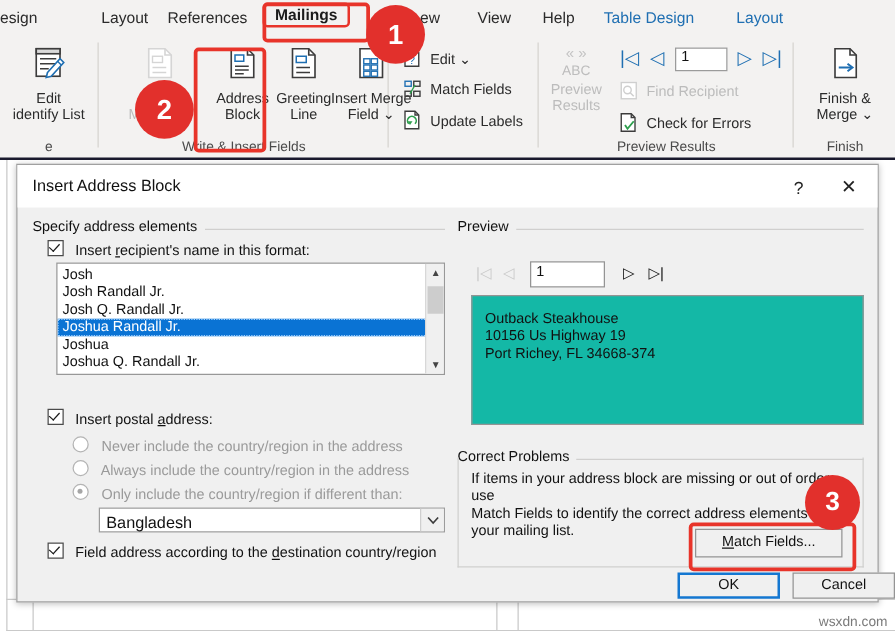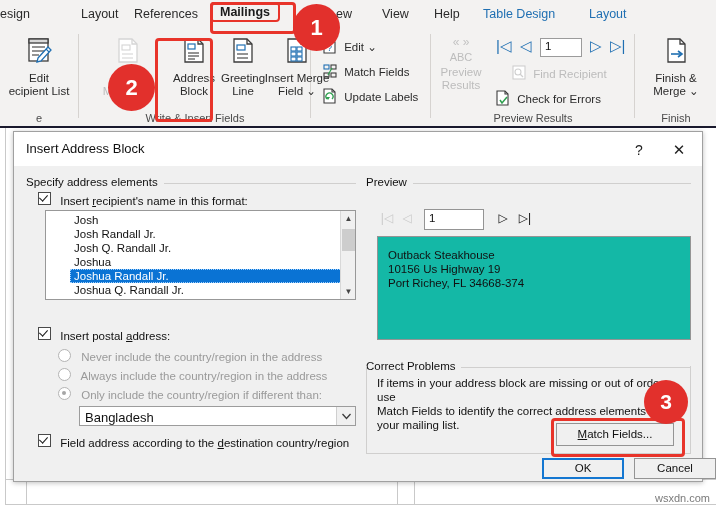--- a/index.html
+++ b/index.html
@@ -236,21 +236,21 @@
             <rect x="5" y="3" width="19" height="22" fill="#fff" stroke="#3c3c3c" stroke-width="1.3"></rect>
             <rect x="5" y="3" width="19" height="4" fill="#d9d9d9" stroke="#3c3c3c" stroke-width="1.3"></rect>
             <line x1="8" y1="11" x2="21" y2="11" stroke="#3c3c3c" stroke-width="1.1"></line>
             <line x1="8" y1="15" x2="21" y2="15" stroke="#3c3c3c" stroke-width="1.1"></line>
             <line x1="8" y1="19" x2="15" y2="19" stroke="#3c3c3c" stroke-width="1.1"></line>
             <path d="M14 22 L24 11 L27 14 L17 25 L13 26 Z" fill="#fff" stroke="#1f6fb2" stroke-width="1.3"></path>
             <path d="M22 13 L25 16" stroke="#1f6fb2" stroke-width="1.1"></path>
           </svg>
         </span>
         <span>Edit</span><br>
-        <span>ecipient List</span>
+        <span>identify List</span>
       </div>
       <div class="rglabel">e</div>
     </div>
 
     <div class="rgroup" style="left:80px; width:230px;">
 
       <div class="bigbtn dim" style="left:8px; top:6px; width:80px;">
         <span class="ic">
           <svg width="28" height="30" viewBox="0 0 28 30">
             <path d="M5 3 H18 L23 8 V26 H5 Z" fill="#fff" stroke="#d5d5d5" stroke-width="1.3"></path>
@@ -356,21 +356,21 @@
       </div>
 
       <div style="position:absolute; left:64px; top:6px; width:140px; height:24px;">
         <span style="position:absolute; left:0px; top:1px; font-size:15px; color:#1f6fb2;">|◁</span>
         <span style="position:absolute; left:24px; top:1px; font-size:15px; color:#1f6fb2;">◁</span>
         <span class="navnum" style="left:44px; top:2px; width:42px; height:19px;">1</span>
         <span style="position:absolute; left:94px; top:1px; font-size:15px; color:#1f6fb2;">▷</span>
         <span style="position:absolute; left:114px; top:1px; font-size:15px; color:#1f6fb2;">▷|</span>
       </div>
 
-      <div class="smbtn dim" style="left:80px; top:35px;text-align:right;">
+      <div class="smbtn dim" style="left:64px; top:35px;text-align:right;">
         <span class="ic">
           <svg width="14" height="15" viewBox="0 0 14 15">
             <rect x="1" y="1" width="12" height="13" fill="#fff" stroke="#cfcfcf" stroke-width="1.1"></rect>
             <circle cx="6" cy="7" r="3" fill="none" stroke="#cfcfcf" stroke-width="1.1"></circle>
             <line x1="8" y1="9" x2="11" y2="12" stroke="#cfcfcf" stroke-width="1.2"></line>
           </svg>
         </span><span class="tx">Find Recipient</span>
       </div>
 
       <div class="smbtn" style="left:64px; top:60px;">
@@ -421,26 +421,26 @@
       <div class="gline"></div>
       <div class="gtitle">Specify address elements</div>
     </div>
 
     <div class="cbrow" style="left:24px; top:60px;">
       <span class="cbox checked"></span>
       <span class="lbl">Insert </span><span class="lbl u">r</span><span class="lbl">ecipient's name in this format:</span>
     </div>
 
     <div class="listbox" style="left:31px; top:78px; width:311px; height:90px;">
-      <div style="position:absolute; left:0; top:2px; width:296px;margin-left:24px;">
+      <div style="position:absolute; left:0; top:2px; width:296px;">
         <div class="lirow">Josh</div>
         <div class="lirow">Josh Randall Jr.</div>
         <div class="lirow">Josh Q. Randall Jr.</div>
+        <div class="lirow sel">Joshua Randall Jr.</div>
         <div class="lirow">Joshua</div>
-        <div class="lirow sel">Joshua Randall Jr.</div>
         <div class="lirow">Joshua Q. Randall Jr.</div>
       </div>
       <div class="lsb">
         <div class="arr" style="top:0;">▲</div>
         <div class="thumb" style="top:18px; height:22px;"></div>
         <div class="arr" style="bottom:0;">▼</div>
       </div>
     </div>
 
 

